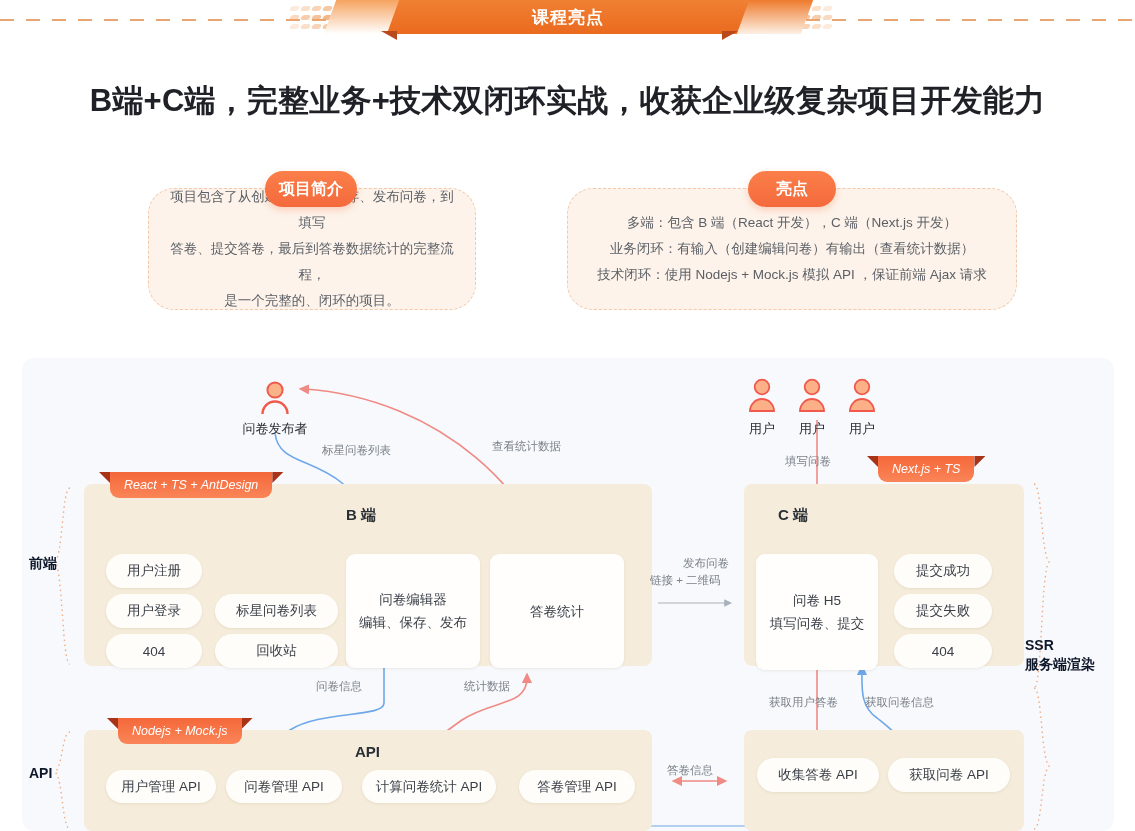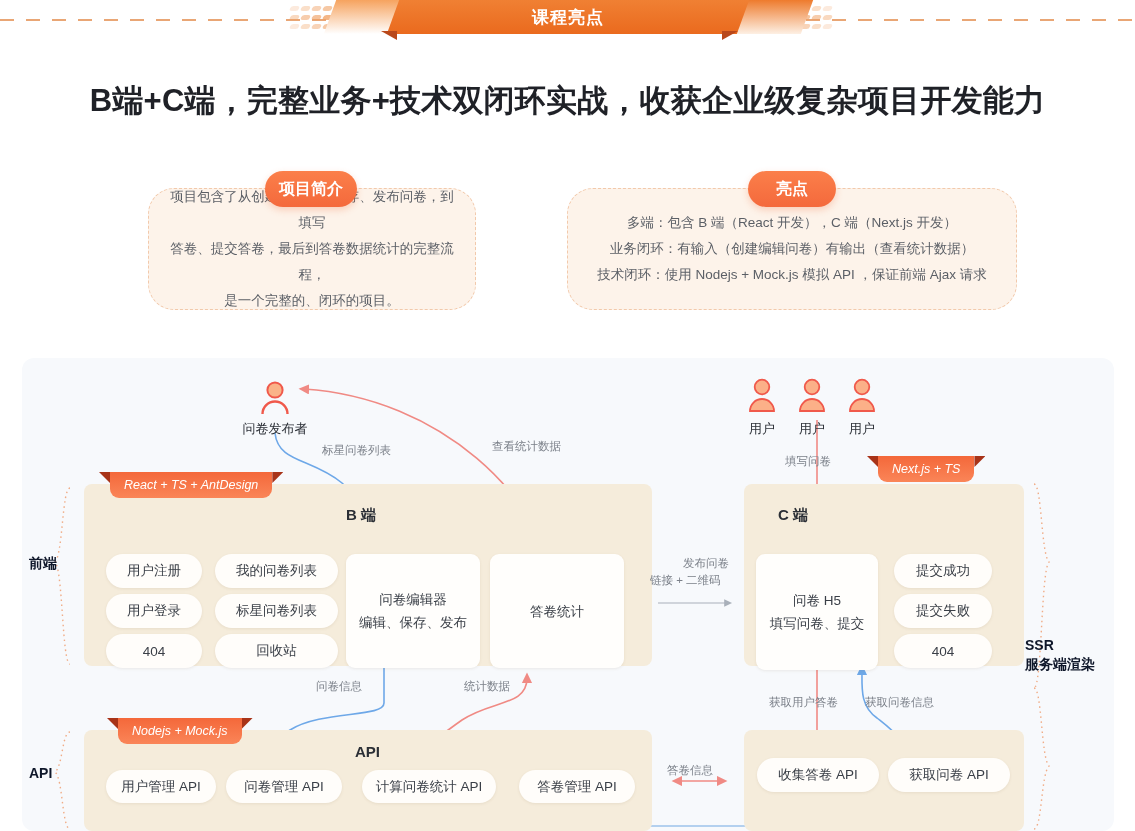--- a/index.html
+++ b/index.html
@@ -314,21 +314,20 @@
 
     <div class="gbox bend"></div>
     <div class="tag" style="left:88px; top:114px;">
       <span class="wing l"></span>
       <span>React + TS + AntDesign</span>
       <span class="wing r"></span>
     </div>
     <div class="gtitle" style="left:324px; top:148px;">B 端</div>
 
     <div class="node" style="left:84px;  top:196px; width:96px;  height:34px;">用户注册</div>
-    <div class="node" style="left:193px; top:196px; width:123px; height:34px;">我的问卷列表</div>
     <div class="node" style="left:84px;  top:236px; width:96px;  height:34px;">用户登录</div>
     <div class="node" style="left:193px; top:236px; width:123px; height:34px;">标星问卷列表</div>
     <div class="node" style="left:84px;  top:276px; width:96px;  height:34px;">404</div>
     <div class="node" style="left:193px; top:276px; width:123px; height:34px;">回收站</div>
 
     <div class="bigbox" style="left:324px; top:196px; width:134px; height:114px;">
       <span>问卷编辑器</span>
       <span>编辑、保存、发布</span>
     </div>
     <div class="bigbox" style="left:468px; top:196px; width:134px; height:114px;">

